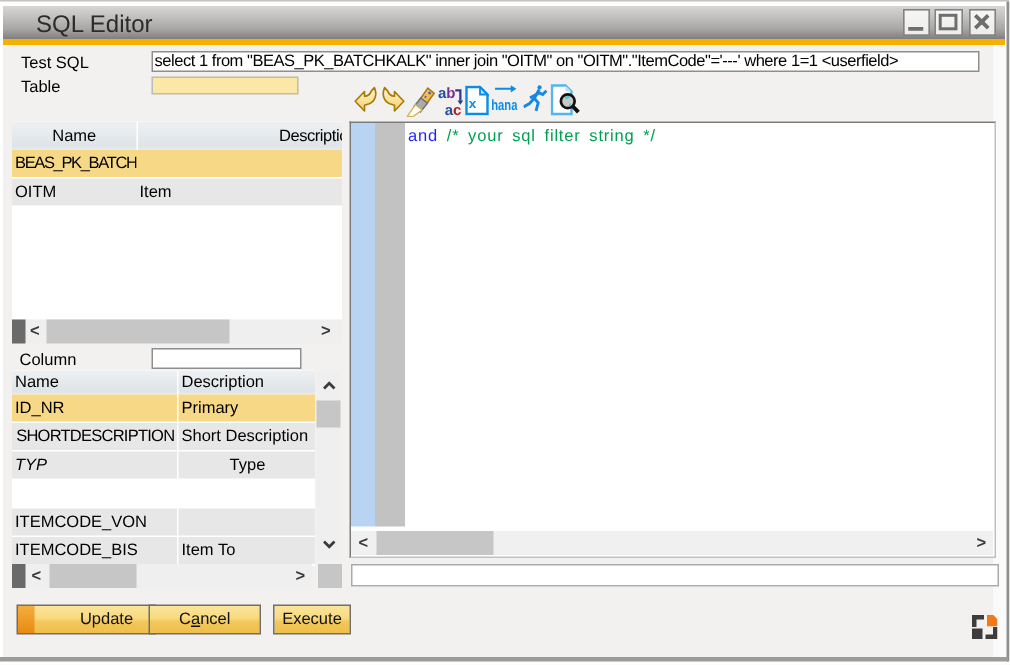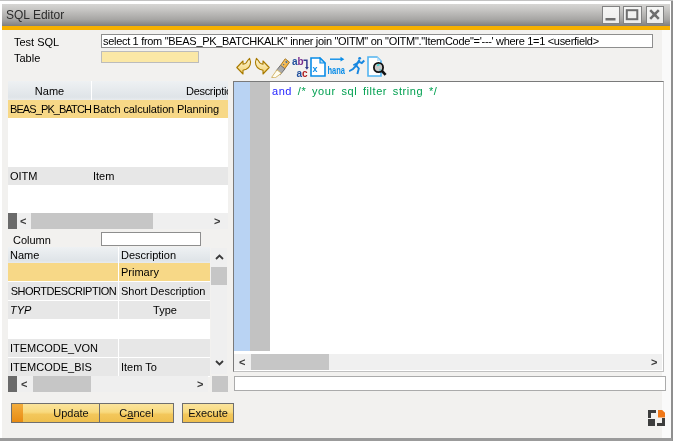--- a/index.html
+++ b/index.html
@@ -5,21 +5,21 @@
 * { margin:0; padding:0; box-sizing:border-box; }
 html,body { width:673px; height:443px; background:#ffffff; font-family:"Liberation Sans",sans-serif; overflow:hidden; }
 #win { position:relative; width:673px; height:443px; }
 .abs { position:absolute; }
 .lbl { position:absolute; font-size:11px; color:#000; white-space:nowrap; }
 
 
 #topline { left:0; top:0; width:673px; height:1px; background:#c2c2c2; }
 #titlebar { left:2px; top:4px; width:668px; height:22px;
   background:linear-gradient(to bottom,#d7d6d4 0%,#c4c3c1 30%,#a7a6a4 70%,#8d8c8a 90%,#7f7e7c 100%); }
-#title { left:6px; top:8px; font-size:12px; color:#2b2b2b; }
+#title { left:24px; top:8px; font-size:16px; color:#2b2b2b; }
 #orange { left:2px; top:26px; width:668px; height:4px; background:#f6b000; }
 #content { left:2px; top:30px; width:660px; height:408px; background:#f2f1ef; }
 #rwhite { left:662px; top:30px; width:9px; height:408px; background:#fafafa; }
 #rborder { left:671px; top:1px; width:1.5px; height:440px; background:#8f8f8f; }
 #bborder { left:0; top:438px; width:672px; height:3px; background:#9b9b9b; }
 
 
 .tbtn { position:absolute; top:6px; height:18px; background:linear-gradient(#f6f6f5,#ececeb); border:1.5px solid #828282; }
 #btnmin { left:602px; width:18px; }
 #btnmax { left:623px; width:19px; }
@@ -159,43 +159,43 @@
   </svg>
 
   <div class="grid" id="grid1" style="top:81px; width:220px; height:132px;">
     <div class="ghead" style="top:0; height:19px;">
       <div class="cell" style="left:0; width:83px; text-align:center; line-height:20px;">Name</div>
       <div class="cell" style="left:178px; width:42px; line-height:20px; letter-spacing:-0.3px;">Description</div>
     </div>
     <div class="vline" style="left:83px; top:0; height:56px;"></div>
     <div class="grow gold" style="top:19px; height:18px;">
       <div class="cell" style="left:2px; width:81px; letter-spacing:-0.9px;">BEAS_PK_BATCHKALK</div>
-      <div class="cell" style="left:85px; width:135px; letter-spacing:-0.12px;">Batch calculation Planning</div>
     </div>
     <div class="grow" style="top:37px; height:1px; background:#fff;"></div>
-    <div class="grow gray" style="top:38px; height:18px;margin-top:48px;">
+    <div class="grow gray" style="top:38px; height:18px;">
       <div class="cell" style="left:2px; width:81px;">OITM</div>
       <div class="cell" style="left:85px; width:135px;">Item</div>
     </div>
   </div>
 
   <div class="sbar" style="left:8px; top:213px; width:220px; height:16px;">
     <div class="darksq" style="left:0; top:0; width:9px; height:16px;"></div>
     <div class="arr" style="left:12px; top:3px;">&lt;</div>
     <div class="thumb" style="left:23px; top:0; width:122px; height:16px;"></div>
     <div class="arr" style="left:206px; top:3px;">&gt;</div>
   </div>
 
   <div class="grid" id="grid2" style="top:247px; width:202px; height:130px;">
     <div class="ghead" style="top:0; height:16px;">
       <div class="cell" style="left:2px; width:105px; line-height:16px;">Name</div>
       <div class="cell" style="left:113px; width:85px; line-height:16px;">Description</div>
       <div class="vline" style="left:110px;"></div>
     </div>
     <div class="grow gold" style="top:16px; height:18px;">
+      <div class="cell" style="left:2px; width:105px;">ID_NR</div>
       <div class="cell" style="left:113px; width:88px;">Primary</div>
     </div>
     <div class="grow gray" style="top:35px; height:18px;">
       <div class="cell" style="left:2px; width:107px; letter-spacing:-0.5px;text-align:center;">SHORTDESCRIPTION</div>
       <div class="cell" style="left:113px; width:88px;">Short Description</div>
     </div>
     <div class="grow gray" style="top:54px; height:18px;">
       <div class="cell" style="left:2px; width:105px;font-style:italic;">TYP</div>
       <div class="cell" style="left:113px; width:88px;text-align:center;">Type</div>
     </div>

